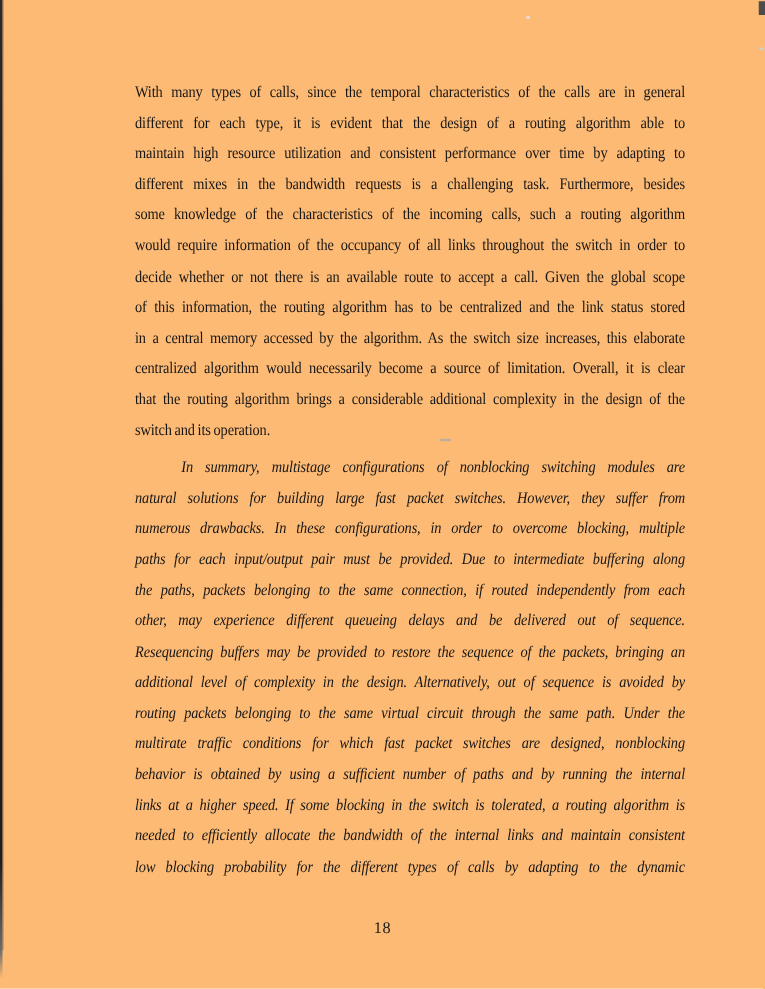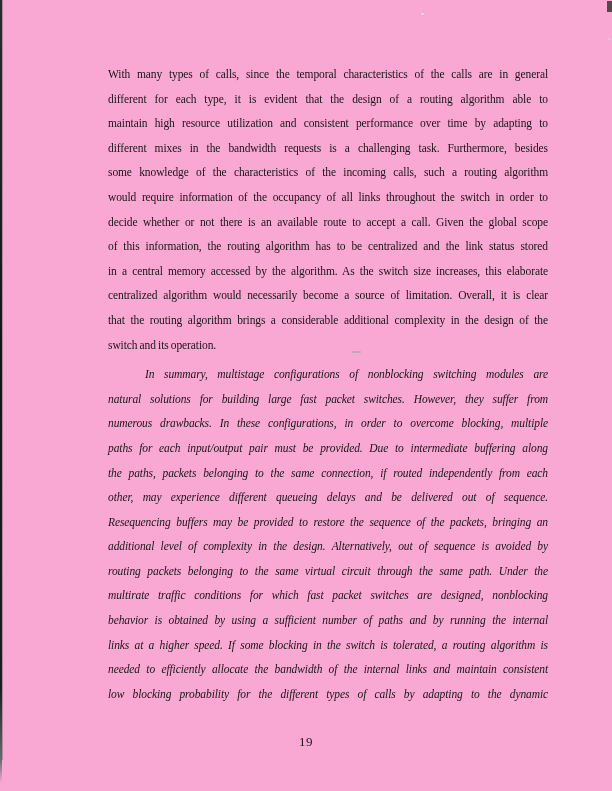--- a/index.html
+++ b/index.html
@@ -4,21 +4,21 @@
 <style>
   html, body {
     margin: 0;
     padding: 0;
     background: #ffffff;
   }
   .page {
     position: relative;
     width: 612px;
     height: 791px;
-    background: #f9a8d4;
+    background: #fdba74;
     overflow: hidden;
     font-family: "Liberation Serif", "DejaVu Serif", serif;
     color: #161616;
   }
   
   .scan-edge-left {
     position: absolute;
     left: 0;
     top: 0;
     width: 2px;
@@ -146,14 +146,14 @@
         <div class="line">additional level of complexity in the design. Alternatively, out of sequence is avoided by</div>
         <div class="line">routing packets belonging to the same virtual circuit through the same path. Under the</div>
         <div class="line">multirate traffic conditions for which fast packet switches are designed, nonblocking</div>
         <div class="line">behavior is obtained by using a sufficient number of paths and by running the internal</div>
         <div class="line">links at a higher speed. If some blocking in the switch is tolerated, a routing algorithm is</div>
         <div class="line">needed to efficiently allocate the bandwidth of the internal links and maintain consistent</div>
         <div class="line">low blocking probability for the different types of calls by adapting to the dynamic</div>
       </div>
     </div>
 
-  <div class="page-number">19</div>
+  <div class="page-number">18</div>
 </div>
 
 </body></html>

